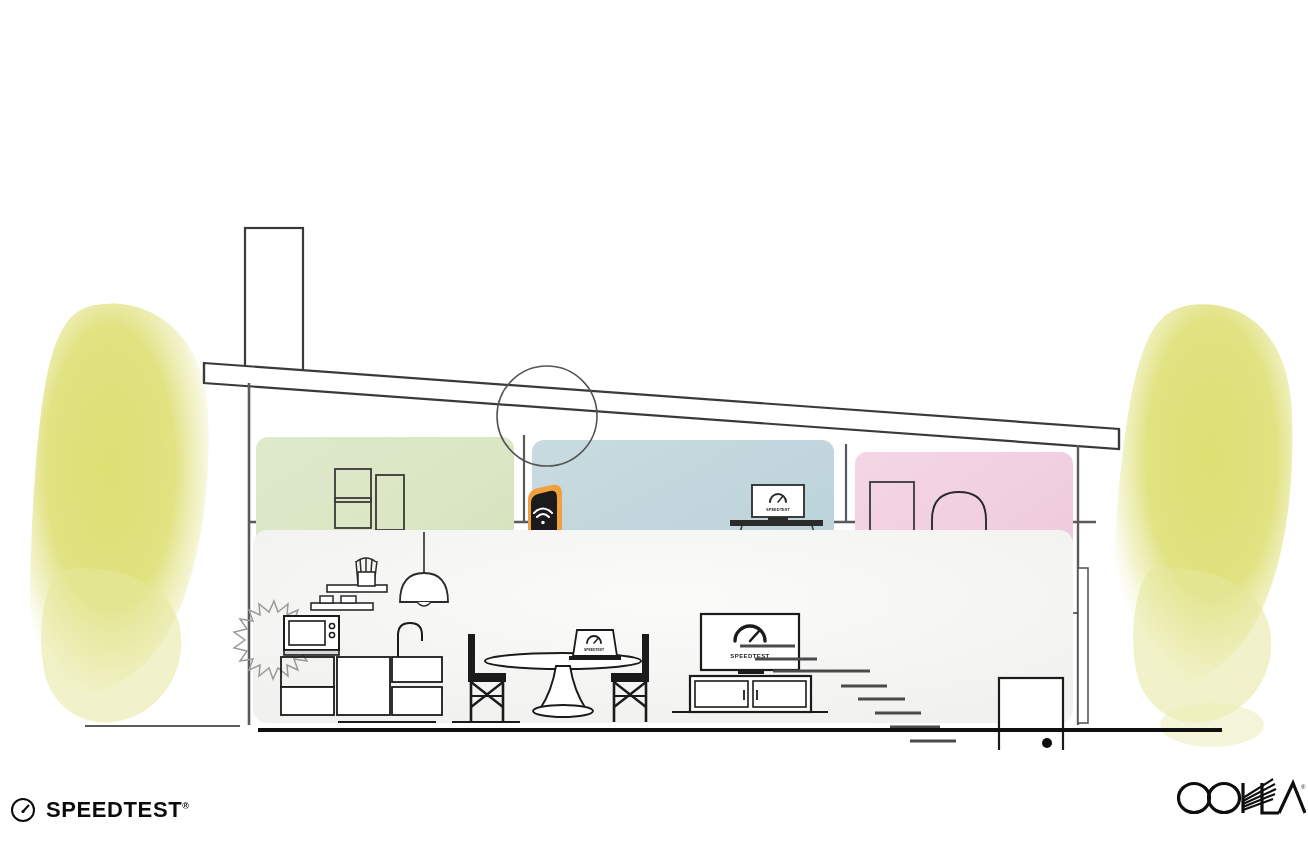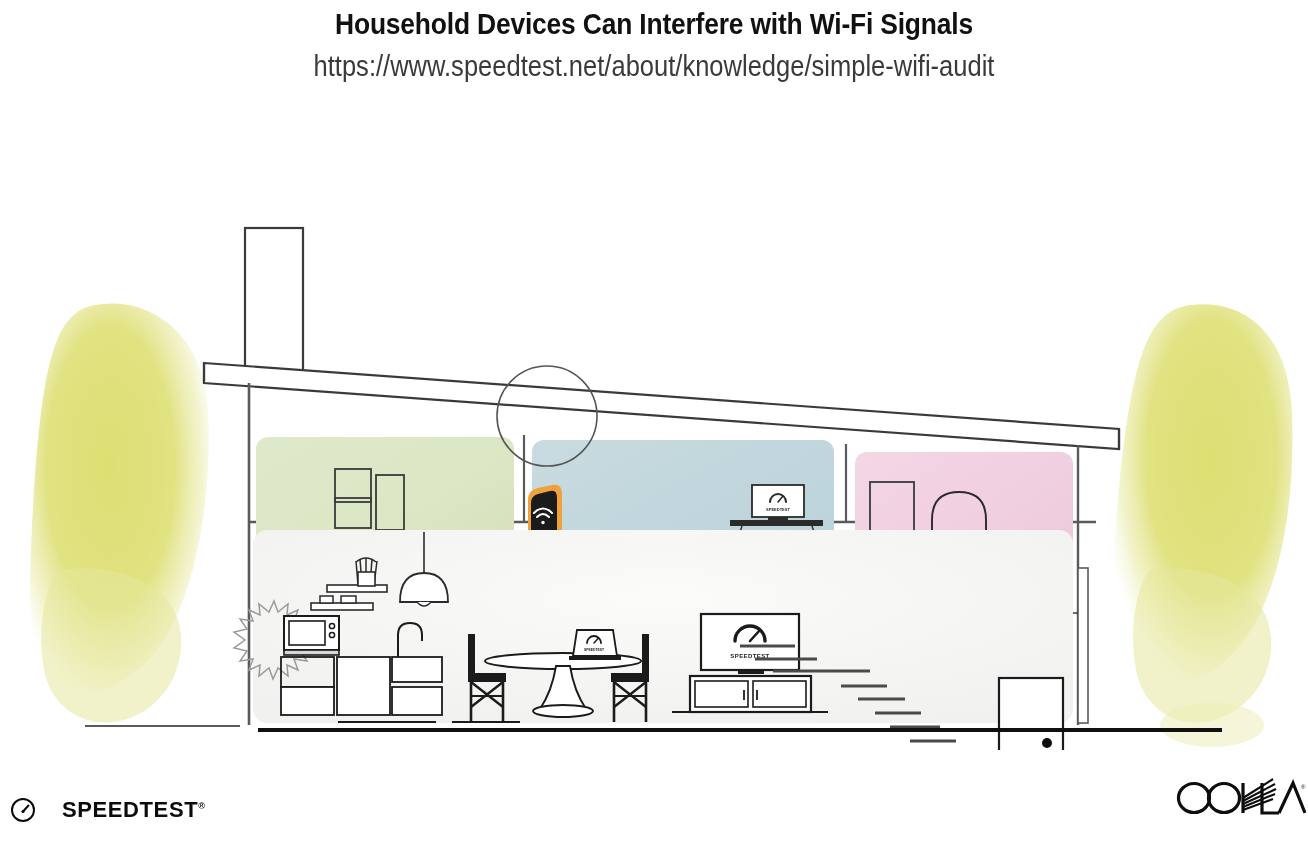--- a/index.html
+++ b/index.html
@@ -62,21 +62,21 @@
     height: 650px;
   }
 
   
   .footer-left {
     position: absolute;
     left: 10px;
     bottom: 38px;
     display: flex;
     align-items: center;
-    gap: 26px;
+    gap: 10px;
   }
   .speedtest-word {
     font-family: "Liberation Sans", sans-serif;
     font-weight: bold;
     font-size: 22px;
     letter-spacing: 0.6px;
     color: #0b0b0b;
     position: relative;
   }
   .speedtest-word .reg {
@@ -88,24 +88,20 @@
     position: absolute;
     right: 2px;
     bottom: 40px;
   }
 </style>
 </head>
 <body>
 
 <div id="stage">
 
-  <div class="header">
-    <div class="title">Household Devices Can Interfere with Wi-Fi Signals</div>
-    <div class="subtitle">https://www.speedtest.net/about/knowledge/simple-wifi-audit</div>
-  </div>
 
   <svg id="illus" viewBox="0 0 1308 650" xmlns="http://www.w3.org/2000/svg">
 
     <defs>
 
       <radialGradient id="folL" cx="45%" cy="42%" r="62%">
         <stop offset="0%" stop-color="#dcdd6b" stop-opacity="0.95"></stop>
         <stop offset="58%" stop-color="#dcdd6b" stop-opacity="0.85"></stop>
         <stop offset="82%" stop-color="#e4e58f" stop-opacity="0.45"></stop>
         <stop offset="100%" stop-color="#eef0c2" stop-opacity="0"></stop>

